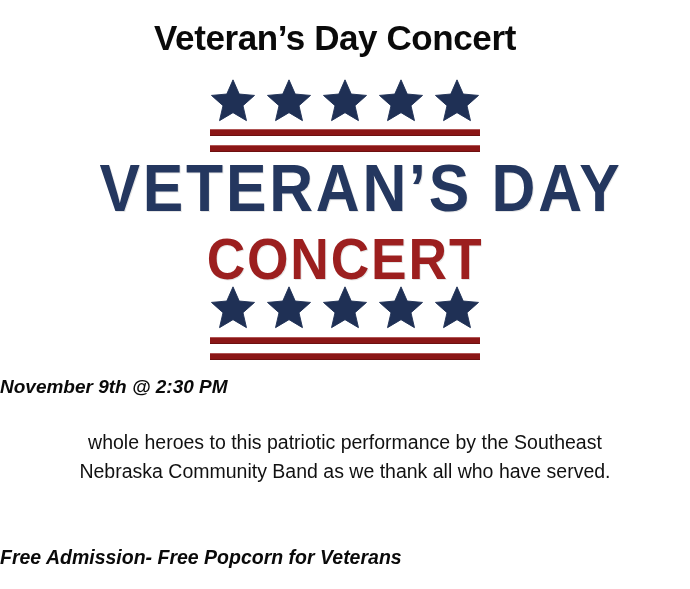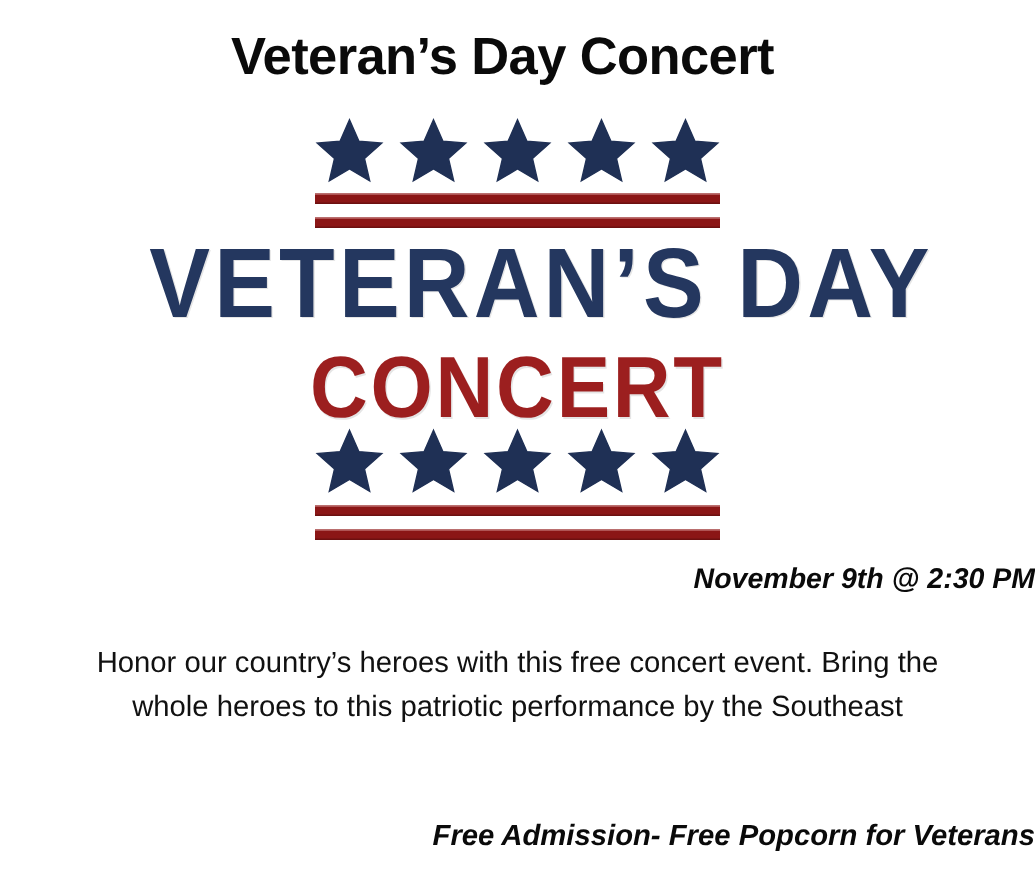--- a/index.html
+++ b/index.html
@@ -131,21 +131,21 @@
     transform-origin: center;
     text-shadow: 1px 1px 0 rgba(0,0,0,0.10);
   }
 
   
   .date-line {
     position: absolute;
     top: 374px;
     left: 0;
     width: 690px;
-    text-align: right;
+    text-align: left;
     font-family: "Liberation Sans", sans-serif;
     font-weight: bold;
     font-style: italic;
     font-size: 19px;
     line-height: 26px;
     color: #0a0a0a;
     white-space: nowrap;
   }
 
   
@@ -165,21 +165,21 @@
     display: block;
     white-space: nowrap;
   }
 
   
   .footer-line {
     position: absolute;
     top: 544px;
     left: 0;
     width: 690px;
-    text-align: right;
+    text-align: left;
     font-family: "Liberation Sans", sans-serif;
     font-weight: bold;
     font-style: italic;
     font-size: 19.5px;
     line-height: 26px;
     color: #0a0a0a;
     white-space: nowrap;
   }
 </style>
 </head>
@@ -241,19 +241,19 @@
     </div>
     <div class="bars bars-bottom">
       <div class="bar" style="background: rgb(139, 22, 22);"></div>
       <div class="bar" style="background: rgb(139, 22, 22);"></div>
     </div>
   </div>
 
   <div class="date-line">November 9th @ 2:30 PM</div>
 
   <div class="body-copy">
-    <span class="copy-line">Honor our country’s heroes with this free concert event. Bring the</span>
     <span class="copy-line">whole heroes to this patriotic performance by the Southeast</span>
+    <span class="copy-line">Nebraska Community Band as we thank all who have served.</span>
   </div>
 
   <div class="footer-line">Free Admission- Free Popcorn for Veterans</div>
 
 </div>
 
 </body></html>

